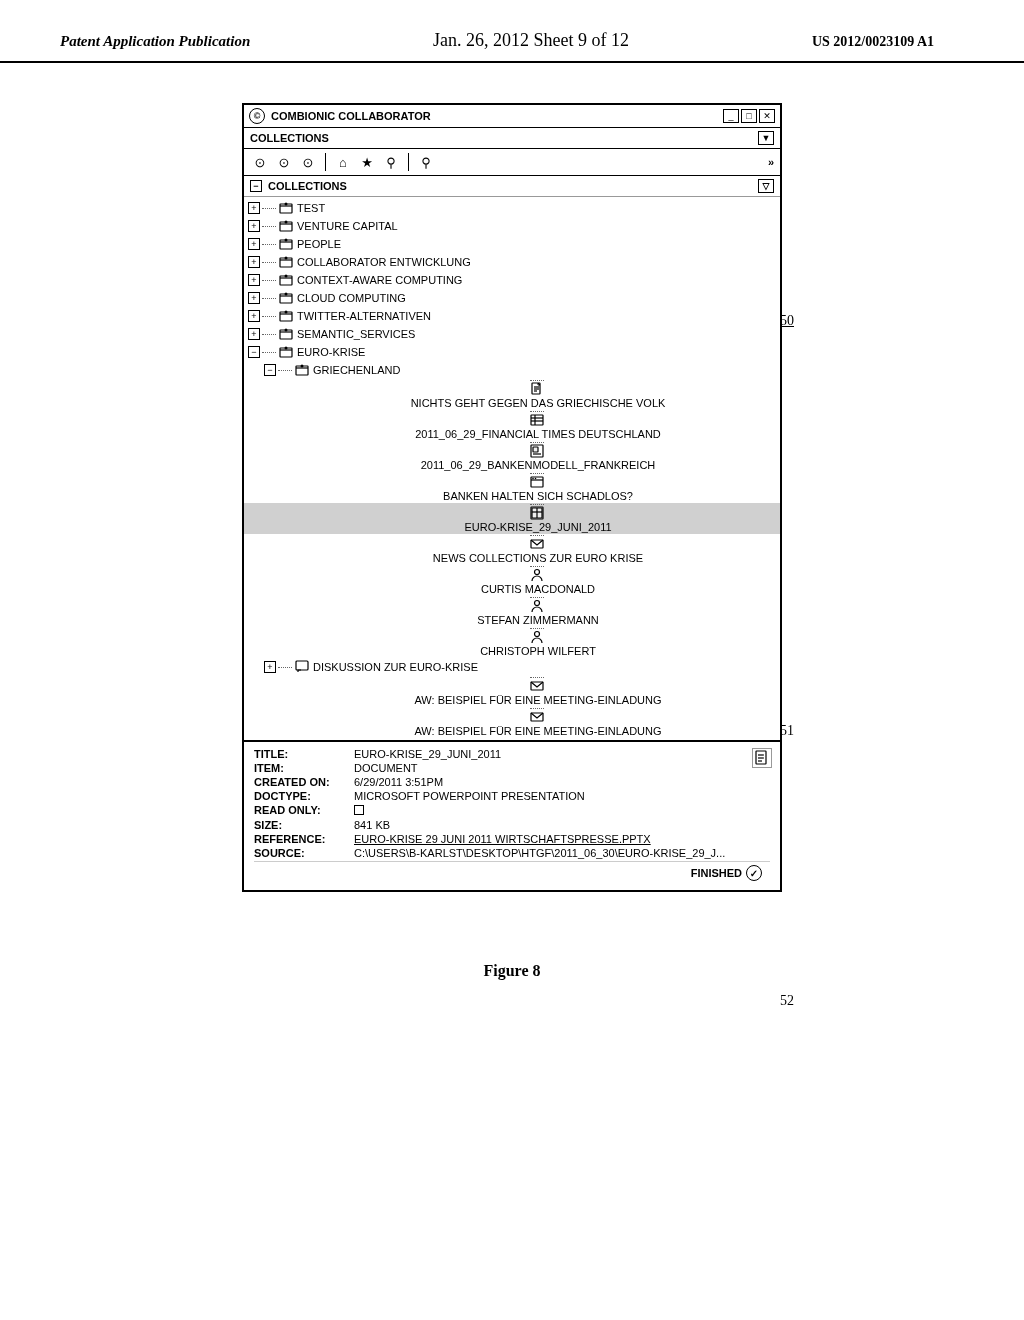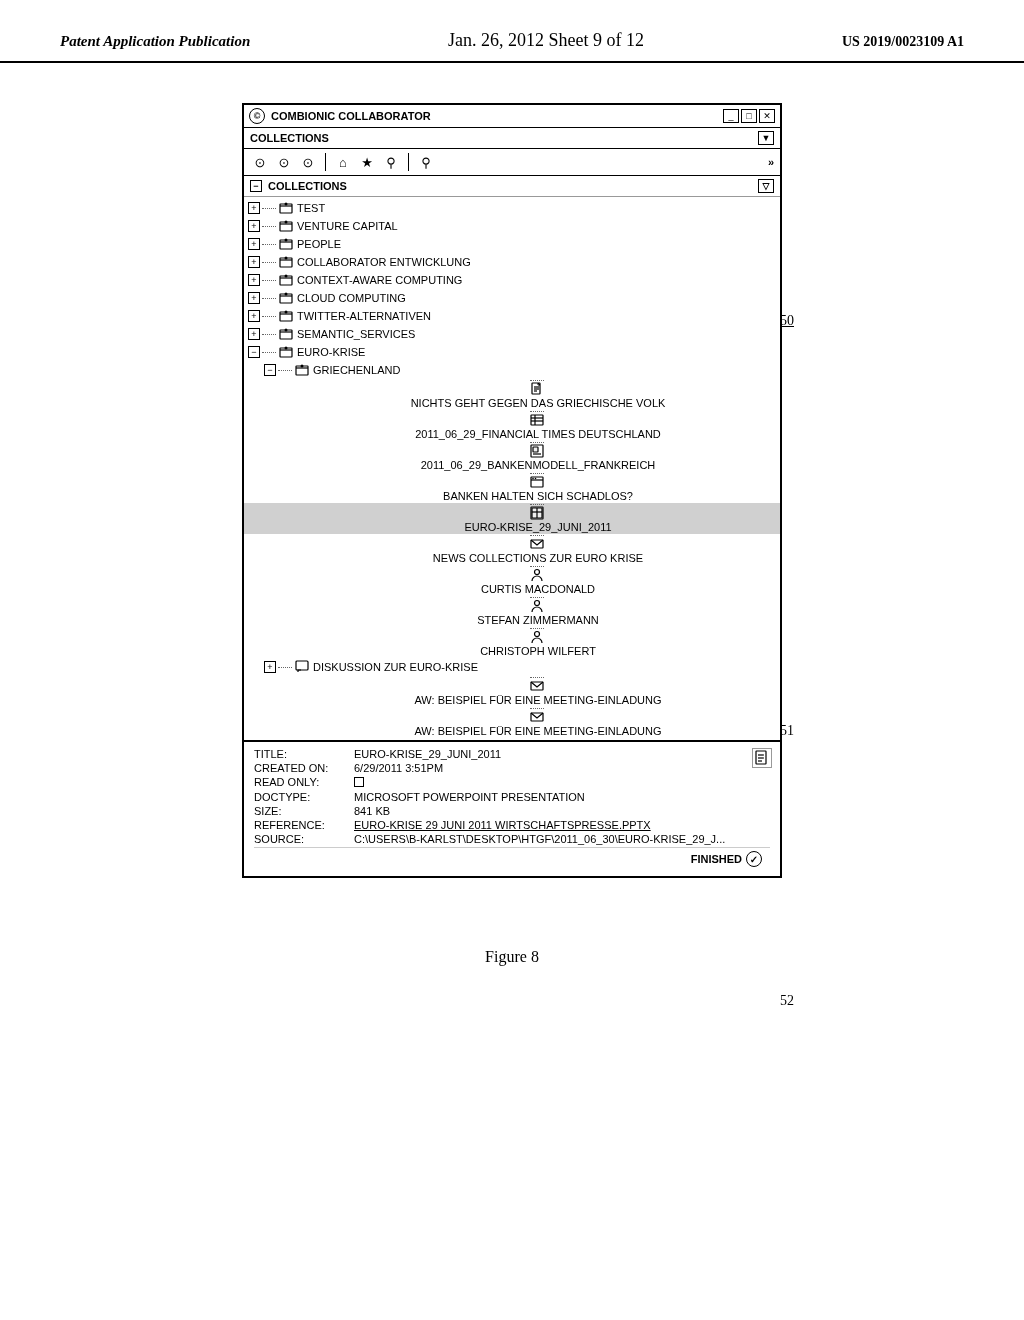--- a/index.html
+++ b/index.html
@@ -9,21 +9,21 @@
       width: 1024px;
       min-height: 1320px;
       position: relative;
     }
 
     
     .patent-header {
       display: flex;
       justify-content: space-between;
       align-items: baseline;
-      padding: 30px 60px 10px 60px;
+      padding: 30px 90px 10px 60px;
       border-bottom: 2px solid #000;
     }
     .patent-header-left {
       font-weight: bold;
       font-size: 15px;
       font-style: italic;
     }
     .patent-header-center {
       font-size: 18px;
     }
@@ -214,21 +214,21 @@
       padding: 6px 10px;
       font-size: 11px;
       position: relative;
     }
     .detail-row {
       display: flex;
       margin-bottom: 2px;
       font-size: 11px;
     }
     .detail-label {
-      font-weight: normal;
+      font-weight: bold;
       width: 100px;
       flex-shrink: 0;
     }
     .detail-value {
       flex: 1;
     }
     .detail-panel-icon {
       position: absolute;
       top: 6px;
       right: 8px;
@@ -271,39 +271,39 @@
     
     .ref-number {
       position: absolute;
       font-size: 14px;
       font-family: 'Times New Roman', Times, serif;
     }
 
     
     .figure-caption {
       text-align: center;
-      font-weight: normal;
+      font-weight: bold;
       font-size: 16px;
       margin-top: 30px;
       font-family: 'Times New Roman', Times, serif;
     }
 
     
     .svg-icon {
       width: 14px;
       height: 14px;
     }
   </style>
 </head>
 <body>
 
 <div class="patent-header">
   <div class="patent-header-left">Patent Application Publication</div>
   <div class="patent-header-center">Jan. 26, 2012  Sheet 9 of 12</div>
-  <div class="patent-header-right">US 2019/0023109 A1</div>
+  <div class="patent-header-right">US 2012/0023109 A1</div>
 </div>
 
 <div class="main-content">
 
   <div class="ref-number" style="left: 780px; top: 250px; text-decoration: underline;">
     <span>50</span>
   </div>
 
   <div class="ref-number" style="left: 780px; top: 660px;">
     <span>51</span>
@@ -640,34 +640,38 @@
           <line x1="4" y1="8" x2="10" y2="8"></line>
           <line x1="4" y1="11" x2="8" y2="11"></line>
         </svg>
       </div>
 
       <div class="detail-row">
         <span class="detail-label">TITLE:</span>
         <span class="detail-value">EURO-KRISE_29_JUNI_2011</span>
       </div>
       <div class="detail-row">
+        <span class="detail-label">ITEM:</span>
+        <span class="detail-value">DOCUMENT</span>
+      </div>
+      <div class="detail-row">
         <span class="detail-label">CREATED ON:</span>
         <span class="detail-value">6/29/2011 3:51PM</span>
+      </div>
+      <div class="detail-row">
+        <span class="detail-label">DOCTYPE:</span>
+        <span class="detail-value">MICROSOFT POWERPOINT PRESENTATION</span>
       </div>
       <div class="detail-row">
         <span class="detail-label">READ ONLY:</span>
         <span class="detail-value">
           <span class="readonly-checkbox"></span>
         </span>
       </div>
       <div class="detail-row">
-        <span class="detail-label">DOCTYPE:</span>
-        <span class="detail-value">MICROSOFT POWERPOINT PRESENTATION</span>
-      </div>
-      <div class="detail-row">
         <span class="detail-label">SIZE:</span>
         <span class="detail-value">841 KB</span>
       </div>
       <div class="detail-row">
         <span class="detail-label">REFERENCE:</span>
         <span class="detail-value" style="text-decoration:underline;">EURO-KRISE 29 JUNI 2011 WIRTSCHAFTSPRESSE.PPTX</span>
       </div>
       <div class="detail-row">
         <span class="detail-label">SOURCE:</span>
         <span class="detail-value">C:\USERS\B-KARLST\DESKTOP\HTGF\2011_06_30\EURO-KRISE_29_J...</span>

